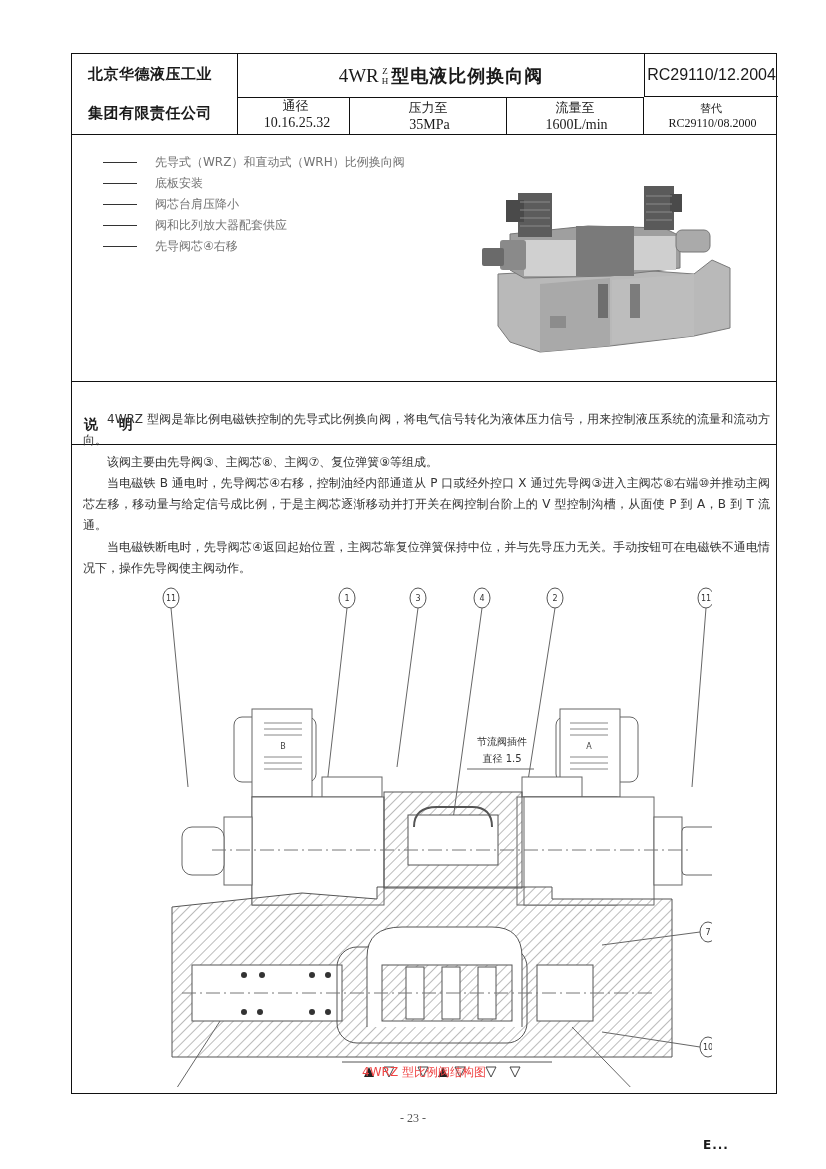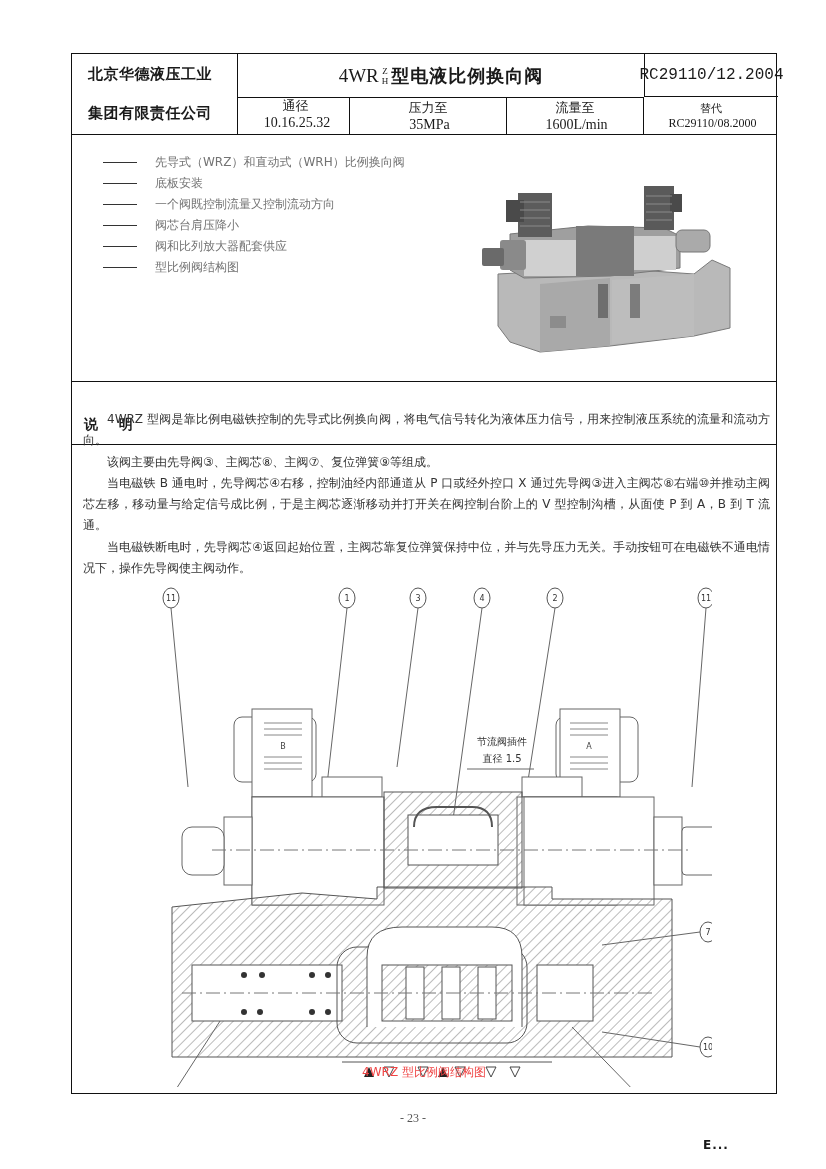--- a/index.html
+++ b/index.html
@@ -13,21 +13,21 @@
              display:flex; flex-direction:column; justify-content:center; padding-left:16px; box-sizing:border-box;
              font-size:15px; font-weight:bold; line-height:23px; letter-spacing:0.5px;gap:16px; }
   .title-cell { position:absolute; left:166px; top:0; width:406px; height:43px; border-bottom:1.2px solid #111;
                 display:flex; align-items:center; justify-content:center; font-size:18px; }
   .title-cell .model { font-family:"Liberation Serif", serif; font-size:19px; }
   .title-cell .zh { display:inline-flex; flex-direction:column; font-family:"Liberation Serif", serif;
                     font-size:9px; line-height:10px; margin:0 3px; vertical-align:middle; text-align:center; }
   .title-cell .name { font-weight:bold; letter-spacing:1px; }
   .code-cell { position:absolute; left:572px; top:0; width:134px; height:43px; border-left:1.2px solid #111;
                border-bottom:1.2px solid #111; display:flex; align-items:center; justify-content:center;
-               font-family:Liberation Mono, monospace; font-size:16px; box-sizing:border-box; }
+               font-family:Liberation Sans, sans-serif; font-size:16px; box-sizing:border-box; }
   .spec { position:absolute; top:43px; height:37px; display:flex; align-items:center;
           font-size:13px; box-sizing:border-box;flex-direction:column; }
   .spec .v { font-family:"Liberation Serif", serif; font-size:14px; margin-left:3px; }
   .spec1 { left:166px; width:112px; padding-left:4px; border-right:1.2px solid #111; }
   .spec2 { left:278px; width:157px; justify-content:center; border-right:1.2px solid #111; }
   .spec3 { left:435px; width:137px; justify-content:center; border-right:1.2px solid #111; }
   .spec4 { left:572px; width:134px; justify-content:center; font-size:11px; }
   .spec4 .v { font-size:12px; }
   
   .features { position:absolute; left:0; top:80px; width:100%; height:247px; border-bottom:1.5px solid #111; }
@@ -92,33 +92,29 @@
       <li>
           <span class="dash"></span>
           <span>先导式（WRZ）和直动式（WRH）比例换向阀</span>
         </li>
       <li>
           <span class="dash"></span>
           <span>底板安装</span>
         </li>
       <li>
           <span class="dash"></span>
-          <span>一个阀既控制流量又控制流动方向</span>
-        </li>
-      <li>
-          <span class="dash"></span>
           <span>阀芯台肩压降小</span>
         </li>
       <li>
           <span class="dash"></span>
           <span>阀和比列放大器配套供应</span>
         </li>
       <li>
           <span class="dash"></span>
-          <span>型比例阀结构图</span>
+          <span>先导阀芯④右移</span>
         </li>
     </ul>
 
     <svg class="photo" viewBox="0 0 260 200">
 
       <polygon points="18,118 130,112 214,118 232,104 250,112 250,172 214,180 130,190 60,196 30,186 18,170" fill="#b9b9b9" stroke="#7a7a7a"></polygon>
       <polygon points="60,128 130,122 130,190 60,196" fill="#a9a9a9"></polygon>
       <polygon points="132,124 214,118 214,180 132,188" fill="#bdbdbd"></polygon>
       <rect x="118" y="128" width="10" height="34" fill="#6e6e6e"></rect>
       <rect x="150" y="128" width="10" height="34" fill="#7c7c7c"></rect>

